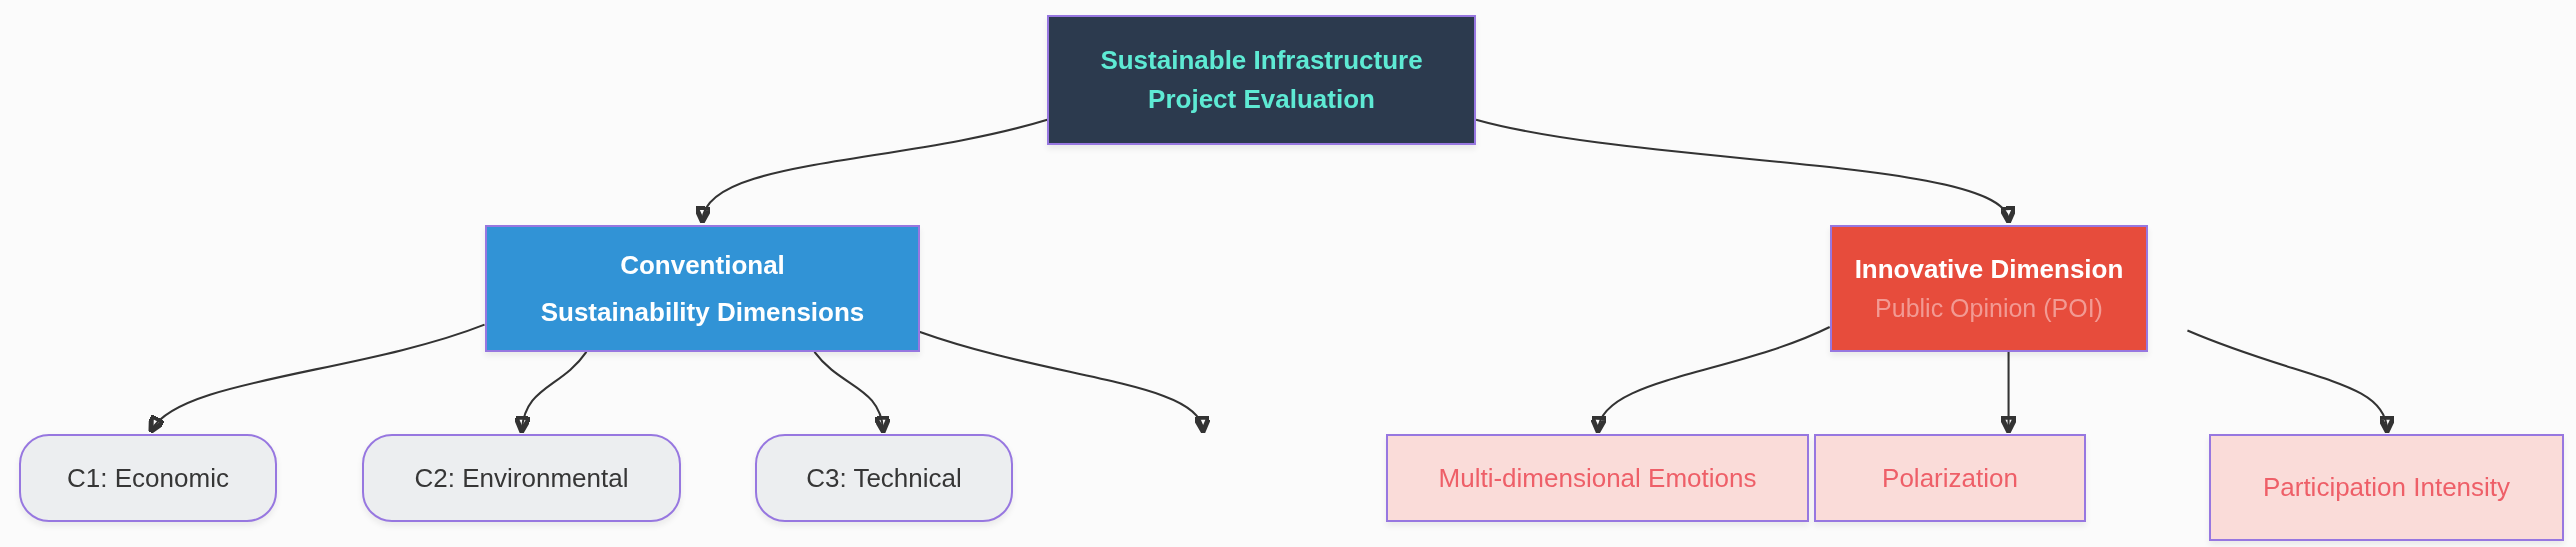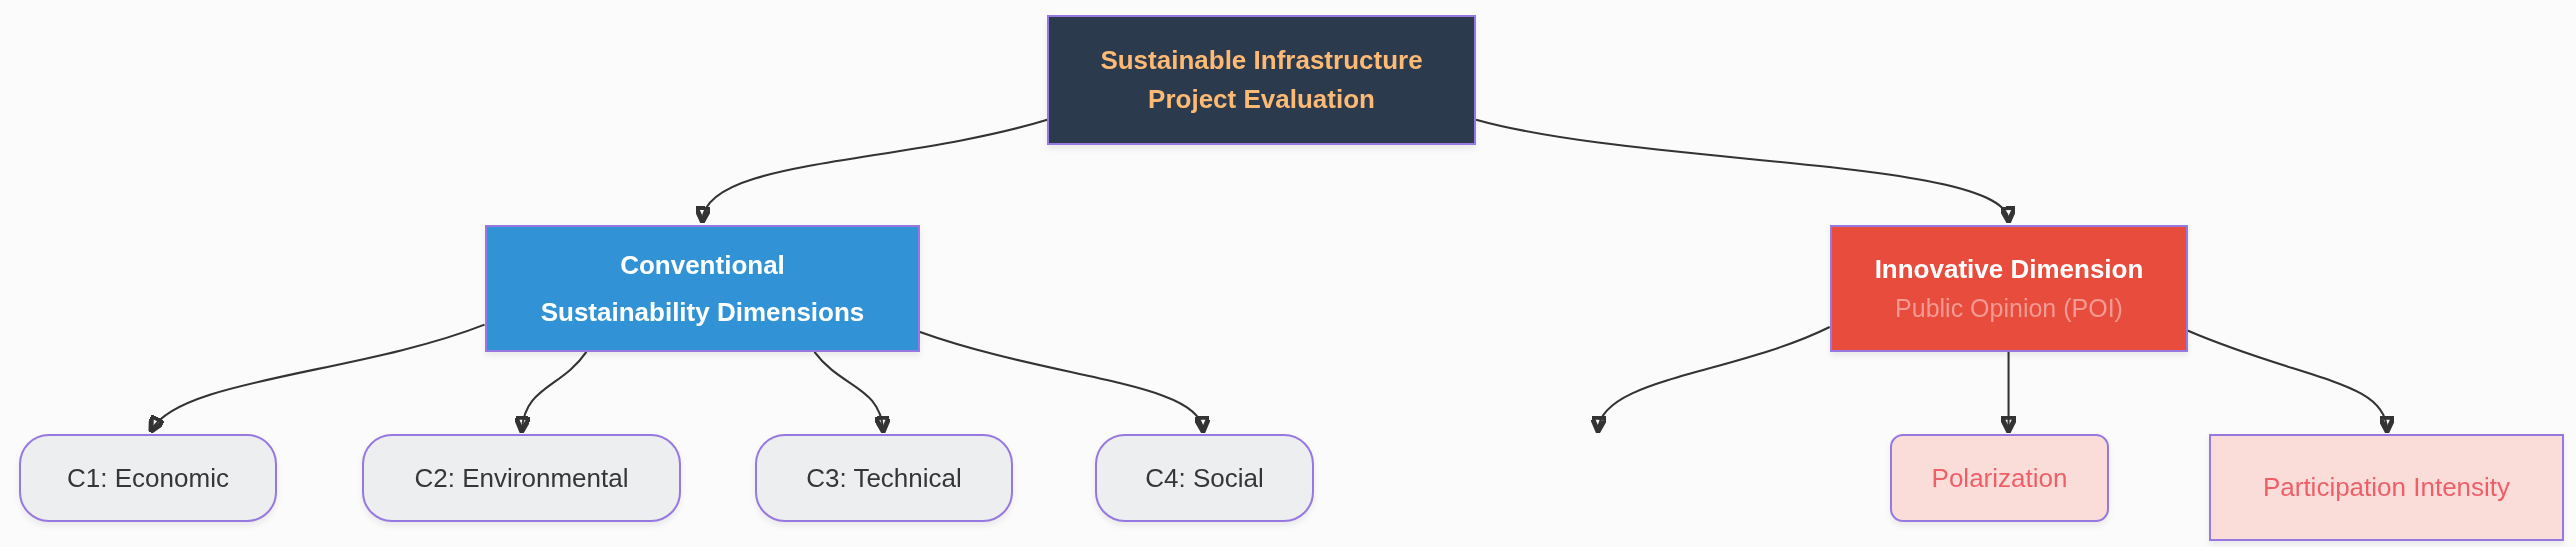--- a/index.html
+++ b/index.html
@@ -37,29 +37,29 @@
     font-size: 26px;
     line-height: 39px;
     box-shadow: 0 3.6px 6px rgba(0,0,0,0.07);
   }
   .node .line { display: block; white-space: nowrap; }
 
   
   .node-root {
     left: 1047px; top: 15px; width: 429px; height: 130px;
     background: var(--root-fill, #2c3a4e);
-    color: #fdba74; font-weight: bold;
+    color: #5eead4; font-weight: bold;
   }
   .node-conventional {
     left: 485px; top: 225px; width: 435px; height: 127px;
     background: var(--conventional-fill, #3193d6);
     color: #ffffff; font-weight: bold; gap: 8px;
   }
   .node-innovative {
-    left: 1830px; top: 225px; width: 358px; height: 127px;
+    left: 1830px; top: 225px; width: 318px; height: 127px;
     background: var(--innovative-fill, #e74c3c);
     text-align: center;
   }
   .node-innovative .title { color: #ffffff; font-weight: bold; }
   .node-innovative .subtitle {
     color: var(--innovative-subtitle-text, #f29a93);
     font-size: 25px; font-weight: normal;
   }
 
   .leaf-gray {
@@ -71,21 +71,21 @@
     background: var(--innovative-child-fill, #fadcd9);
     color: var(--innovative-child-text, #ee5f68);
   }
 
   
   .node-c1 { left: 19px;   top: 434px; width: 258px; height: 88px; }
   .node-c2 { left: 362px;  top: 434px; width: 319px; height: 88px; }
   .node-c3 { left: 755px; top: 434px; width: 258px; height: 88px; }
   .node-c4 { left: 1095px; top: 434px; width: 219px; height: 88px; }
   .node-m1 { left: 1386px; top: 434px; width: 423px; height: 88px; }
-  .node-m2 { left: 1890px; top: 434px; width: 219px; height: 88px; border-radius: 13px; }
+  .node-m2 { left: 1814px; top: 434px; width: 272px; height: 88px; }
   .node-m3 { left: 2209px; top: 434px; width: 355px; height: 107px; }
 </style>
 </head>
 <body>
 
 <div class="canvas">
 
   <svg class="edge-layer" viewBox="0 0 4349 925" xmlns="http://www.w3.org/2000/svg">
     <defs>
       <marker id="arrowhead" viewBox="0 0 10 10" refX="9" refY="5" markerUnits="userSpaceOnUse" markerWidth="28" markerHeight="24" orient="auto">
@@ -120,24 +120,24 @@
 
   <div class="node leaf-gray node-c1">
     <span class="line">C1: Economic</span>
   </div>
   <div class="node leaf-gray node-c2">
     <span class="line">C2: Environmental</span>
   </div>
   <div class="node leaf-gray node-c3">
     <span class="line">C3: Technical</span>
   </div>
-  <div class="node leaf-gray node-c4">
-    <span class="line">C4: Social</span>
+
+  <div class="node leaf-pink node-m1">
+    <span class="line">Multi-dimensional Emotions</span>
   </div>
-
   <div class="node leaf-pink node-m2">
     <span class="line">Polarization</span>
   </div>
   <div class="node leaf-pink node-m3">
     <span class="line">Participation Intensity</span>
   </div>
 
 </div>
 
 

